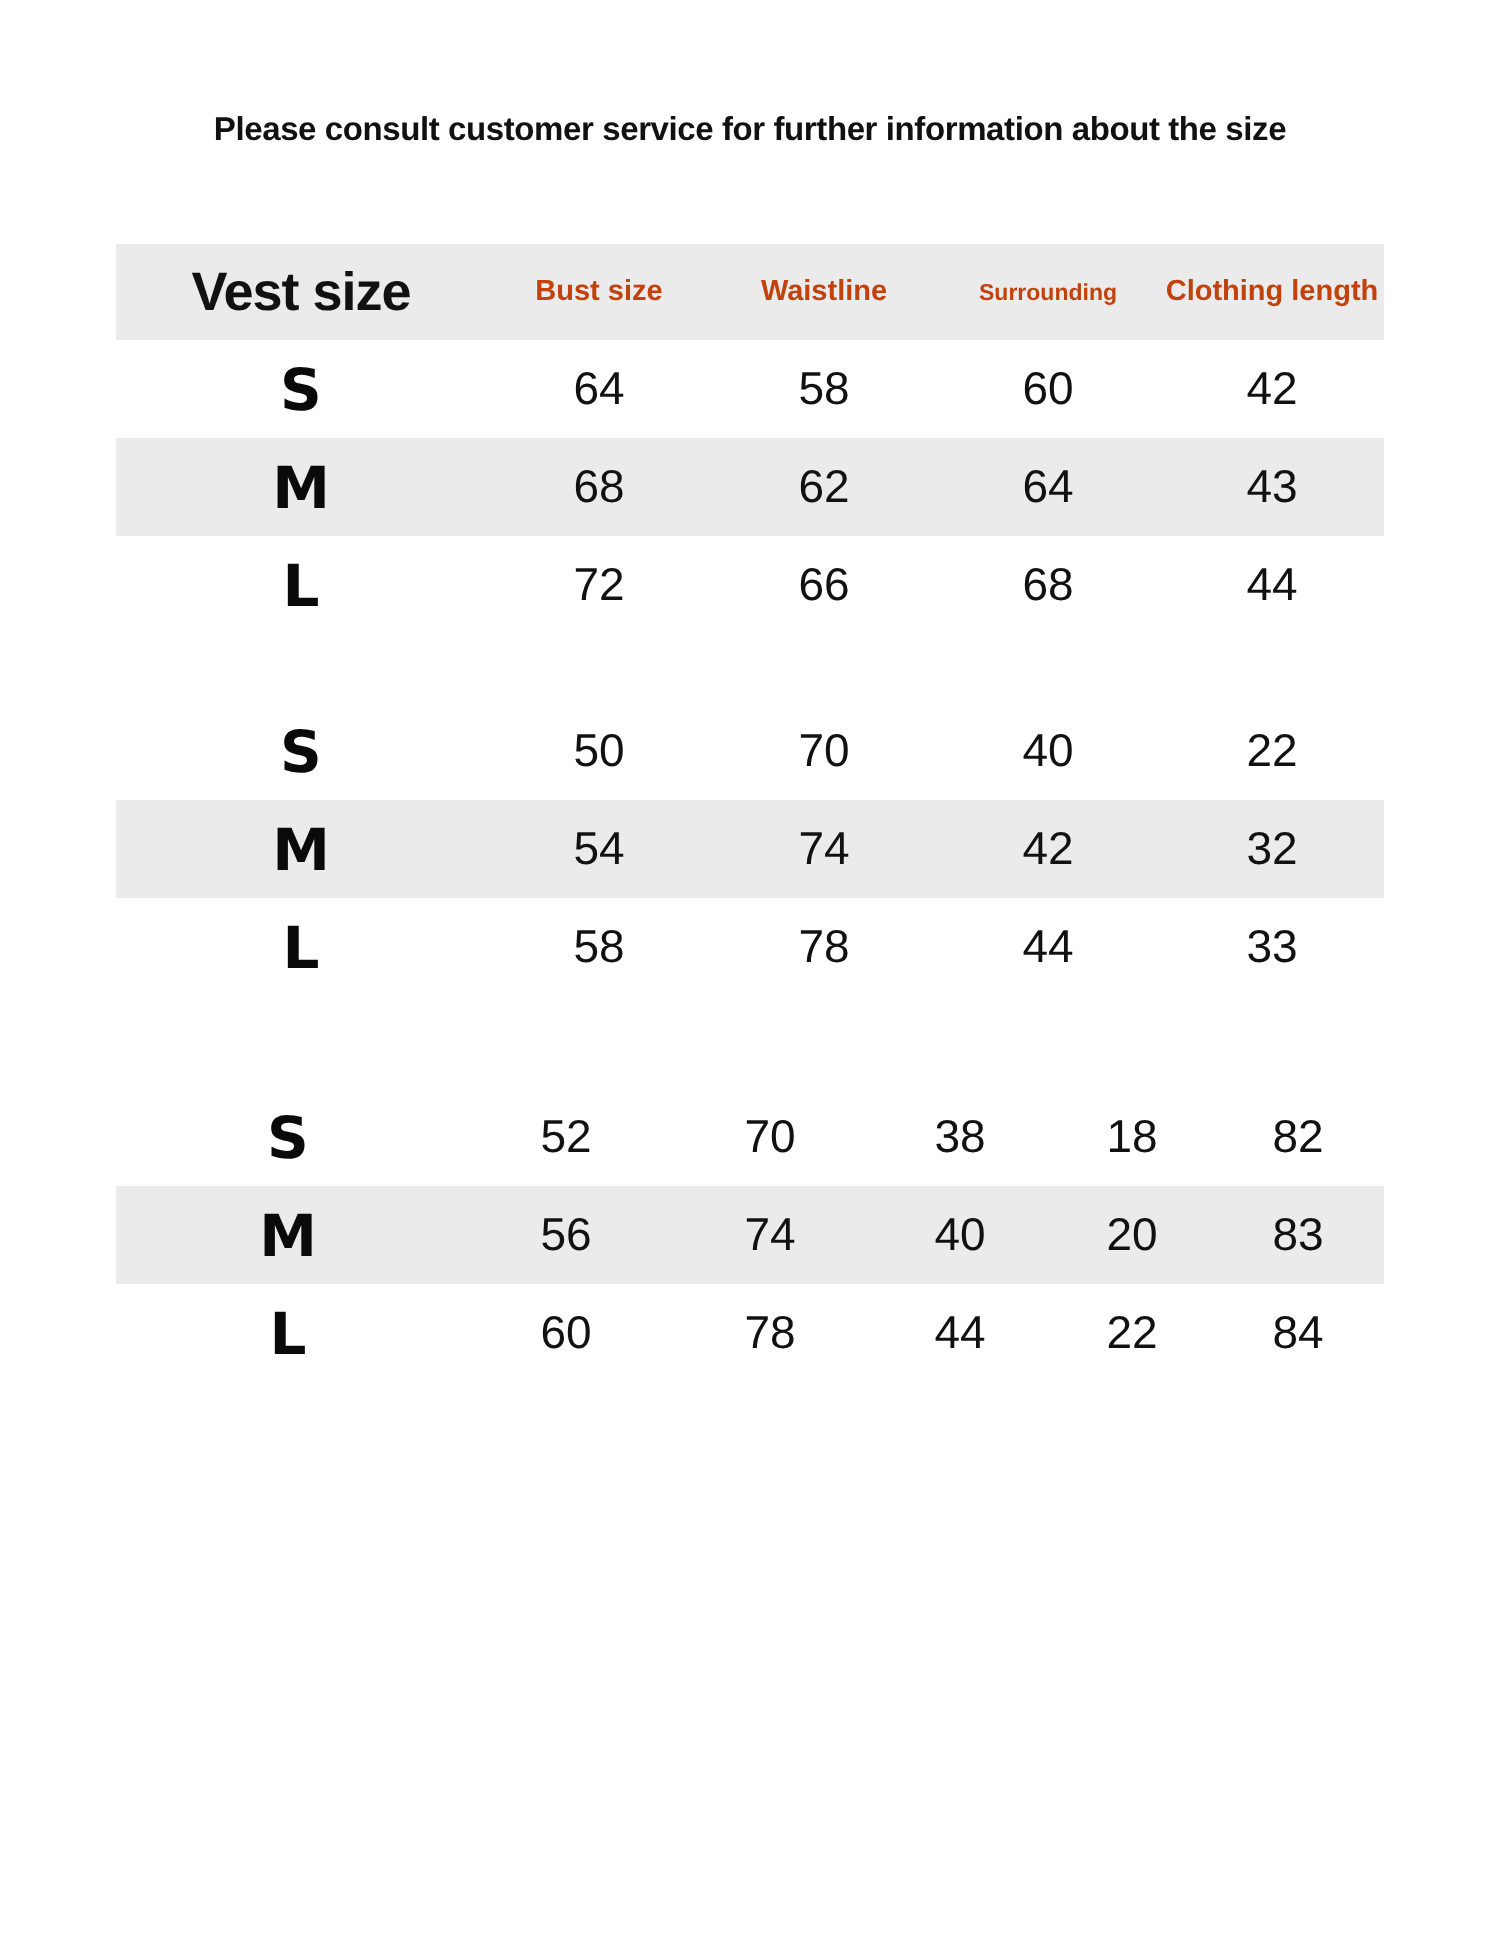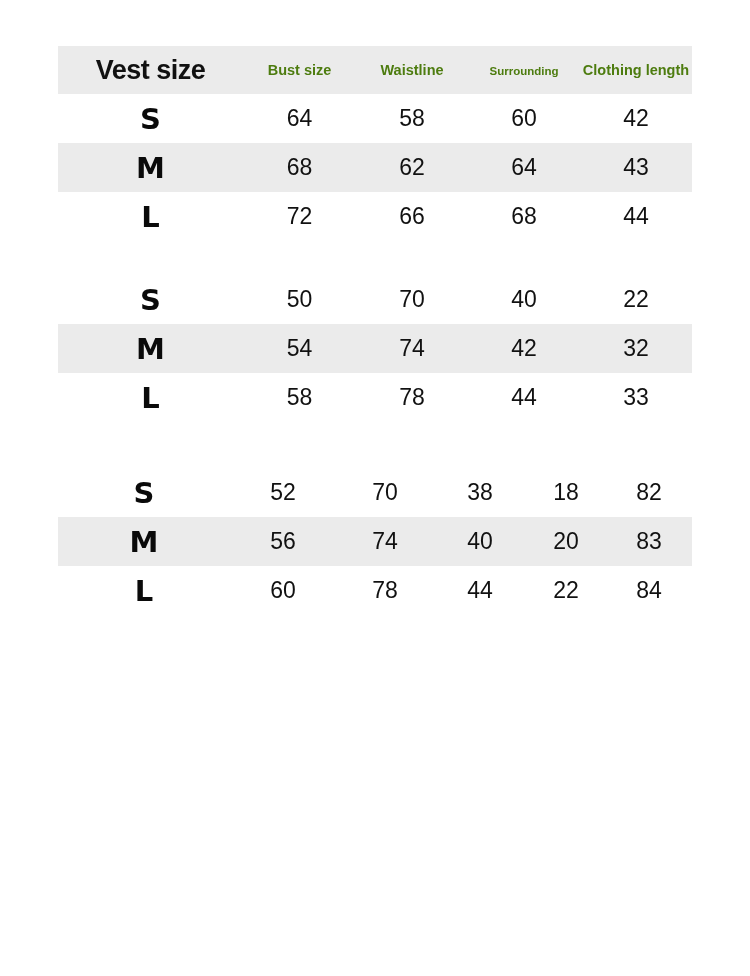--- a/index.html
+++ b/index.html
@@ -63,21 +63,21 @@
     font-weight: bold;
     letter-spacing: -0.5px;
     color: #111;
   }
   .cat-label.big {
     font-size: 27px;
   }
   .col-head {
     font-size: 14.5px;
     font-weight: bold;
-    color: #4d7c0f;
+    color: #c2410c;
     line-height: 1.15;
   }
   .col-head.small {
     font-size: 11.5px;
     margin-top: 42px;
   }
   .col-head.xsmall {
     font-size: 10px;
     line-height: 1.1;
   }
@@ -113,20 +113,21 @@
   }
   .spacer-gap {
     height: 12px;
   }
 </style>
 </head>
 <body>
 
 <div class="page">
 
+  <div class="headline">Please consult customer service for further information about the size</div>
 
   <div class="tables">
 
     <table class="size-table">
       <colgroup>
         <col style="width:185px">
         <col style="width:113px">
         <col style="width:112px">
         <col style="width:112px">
         <col style="width:112px">

